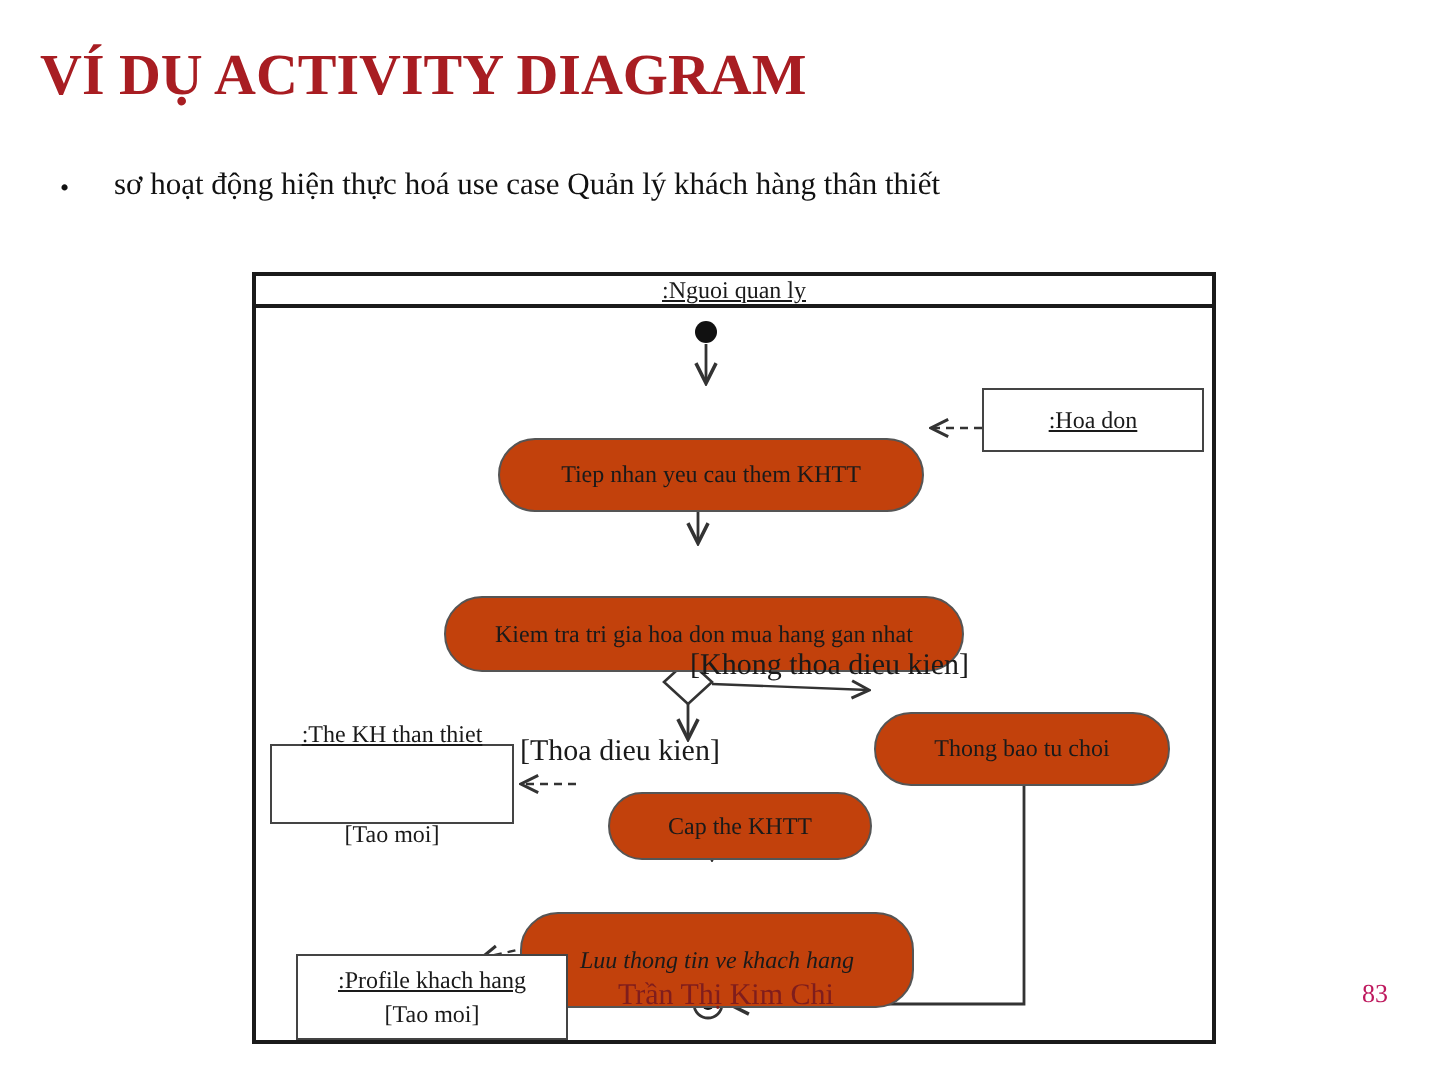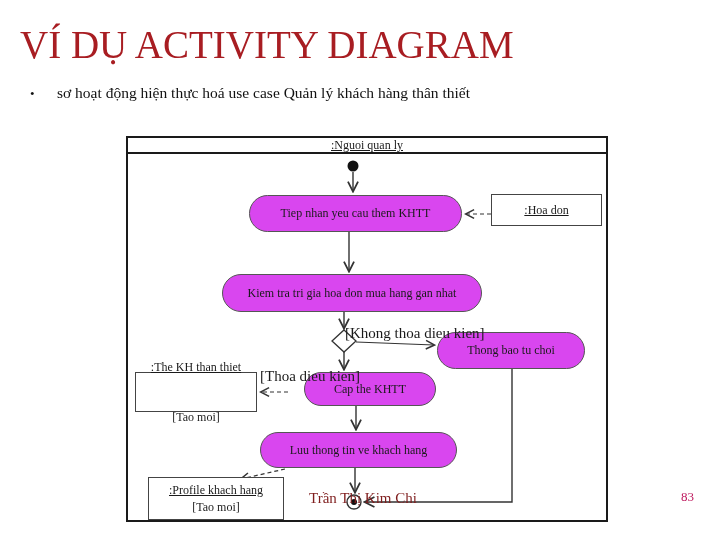--- a/index.html
+++ b/index.html
@@ -1,21 +1,21 @@
 <!DOCTYPE html>
 <html><head>
 <meta charset="utf-8">
 <style>
   html,body{margin:0;padding:0;}
   body{
     width:720px;height:540px;position:relative;background:#ffffff;
     font-family:"Liberation Serif","DejaVu Serif",serif;overflow:hidden;
   }
   .title{
-    position:absolute;left:20px;top:22px;font-size:39px;font-weight:normal;
+    position:absolute;left:20px;top:22px;font-size:29px;font-weight:bold;
     letter-spacing:0px;
   }
   .bullet-row{position:absolute;left:30px;top:84px;width:660px;}
   .bullet-dot{position:absolute;left:0;top:2px;font-size:13px;color:#111;}
   .bullet-text{
     position:absolute;left:27px;top:0;font-size:15.5px;font-weight:normal;color:#111;
     white-space:nowrap;
   }
   
   .diagram{
@@ -23,23 +23,23 @@
     border:2px solid #1a1a1a;box-sizing:border-box;background:#fff;
     font-size:12px;color:#1a1a1a;
   }
   .lane-header{
     position:absolute;left:0;top:0;width:100%;height:16px;
     border-bottom:2px solid #1a1a1a;box-sizing:border-box;
     text-align:center;font-size:12px;text-decoration:underline;line-height:15px;
   }
   .connectors{position:absolute;left:0;top:0;width:482px;height:386px;}
   .stadium{
-    position:absolute;border:1.4px solid #555;border-radius:19px;background:#d946ef;
+    position:absolute;border:1.4px solid #555;border-radius:19px;background:#c2410c;
     display:flex;align-items:center;justify-content:center;text-align:center;
-    box-sizing:border-box;font-size:12px;
+    box-sizing:border-box;font-size:12px;margin-top:24px;
   }
   .objbox{
     position:absolute;border:1.6px solid #444;background:#fff;
     display:flex;flex-direction:column;align-items:center;justify-content:center;
     box-sizing:border-box;text-align:center;font-size:12px;line-height:1.35;
   }
   .objbox .obj-name{text-decoration:underline;}
   .guard{position:absolute;font-size:15px;white-space:nowrap;color:#1a1a1a;}
   .footer-name{
     position:absolute;left:309px;top:490px;font-size:15px;color:#7f1d1d;white-space:nowrap;
@@ -98,21 +98,21 @@
   <div class="lane-header">:Nguoi quan ly</div>
 
   <div class="stadium" style="left:121px;top:57px;width:213px;height:37px;">Tiep nhan yeu cau them KHTT</div>
 
   <div class="stadium" style="left:94px;top:136px;width:260px;height:38px;">Kiem tra tri gia hoa don mua hang gan nhat</div>
 
   <div class="stadium" style="left:309px;top:194px;width:148px;height:37px;">Thong bao tu choi</div>
 
   <div class="stadium" style="left:176px;top:234px;width:132px;height:34px;">Cap the KHTT</div>
 
-  <div class="stadium" style="left:132px;top:294px;width:197px;height:36px;">Luu thong tin ve khach hang</div>
+  <div class="stadium" style="left:132px;top:294px;width:197px;height:48px;font-style:italic;">Luu thong tin ve khach hang</div>
 
   <div class="objbox" style="left:363px;top:56px;width:111px;height:32px;">
     <span class="obj-name">:Hoa don</span>
   </div>
 
   <div class="objbox" style="left:7px;top:234px;width:122px;height:40px;gap:33px;">
     <span class="obj-name">:The KH than thiet</span>
     <span>[Tao moi]</span>
   </div>
 

